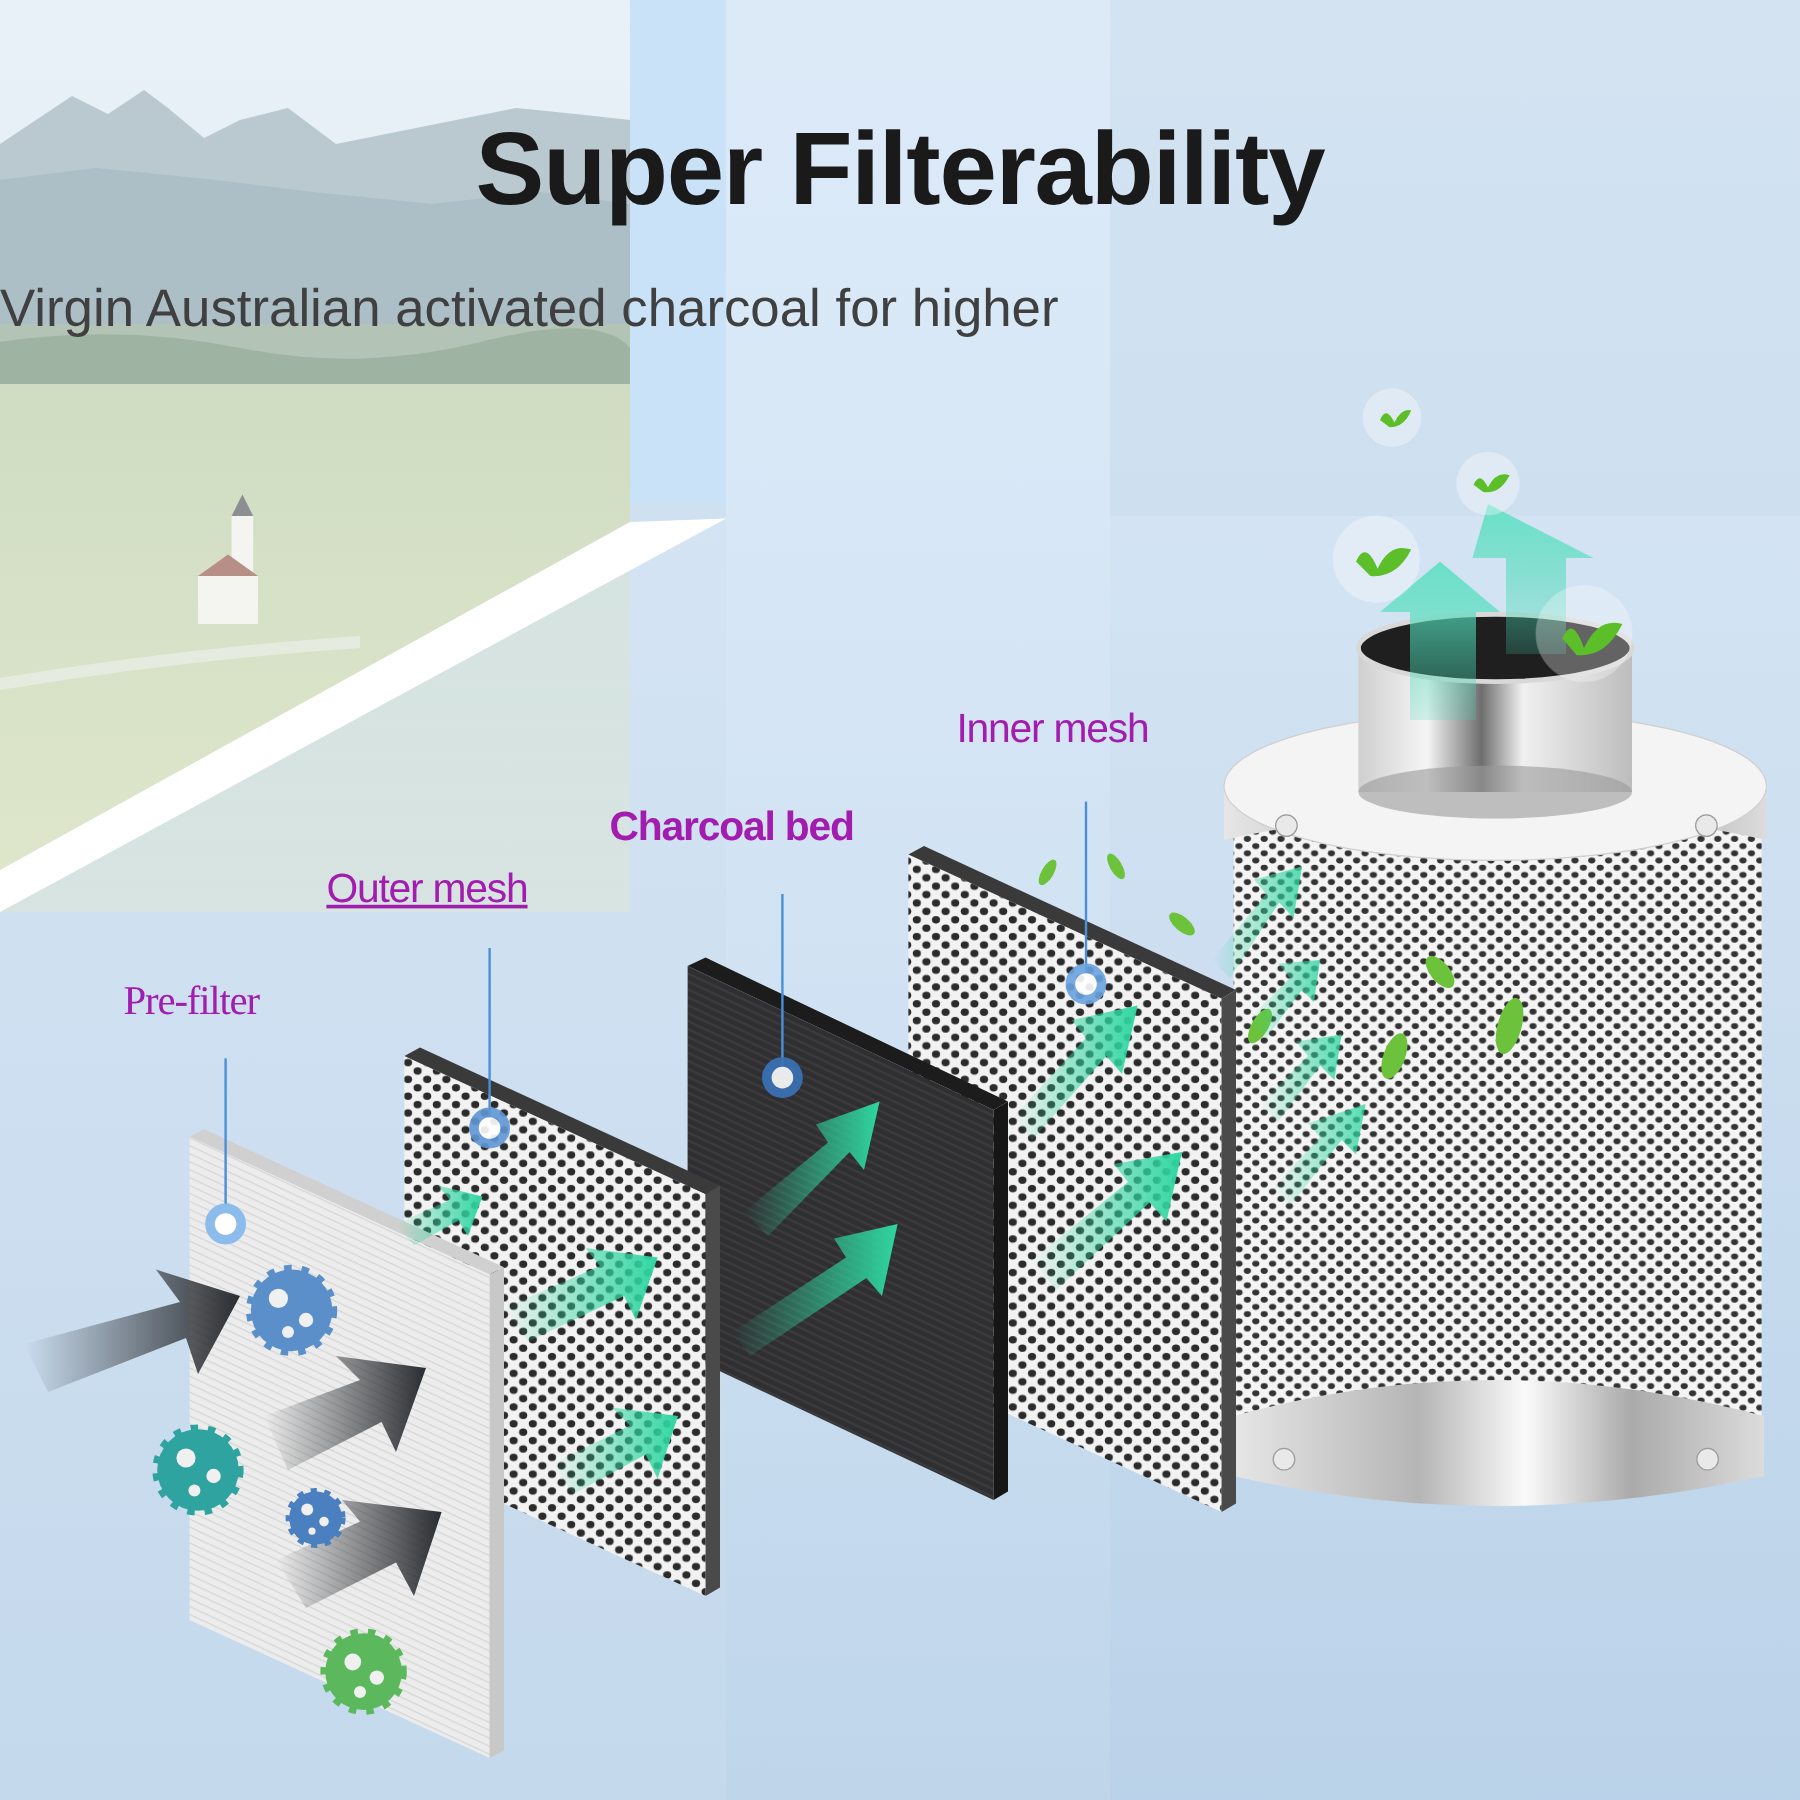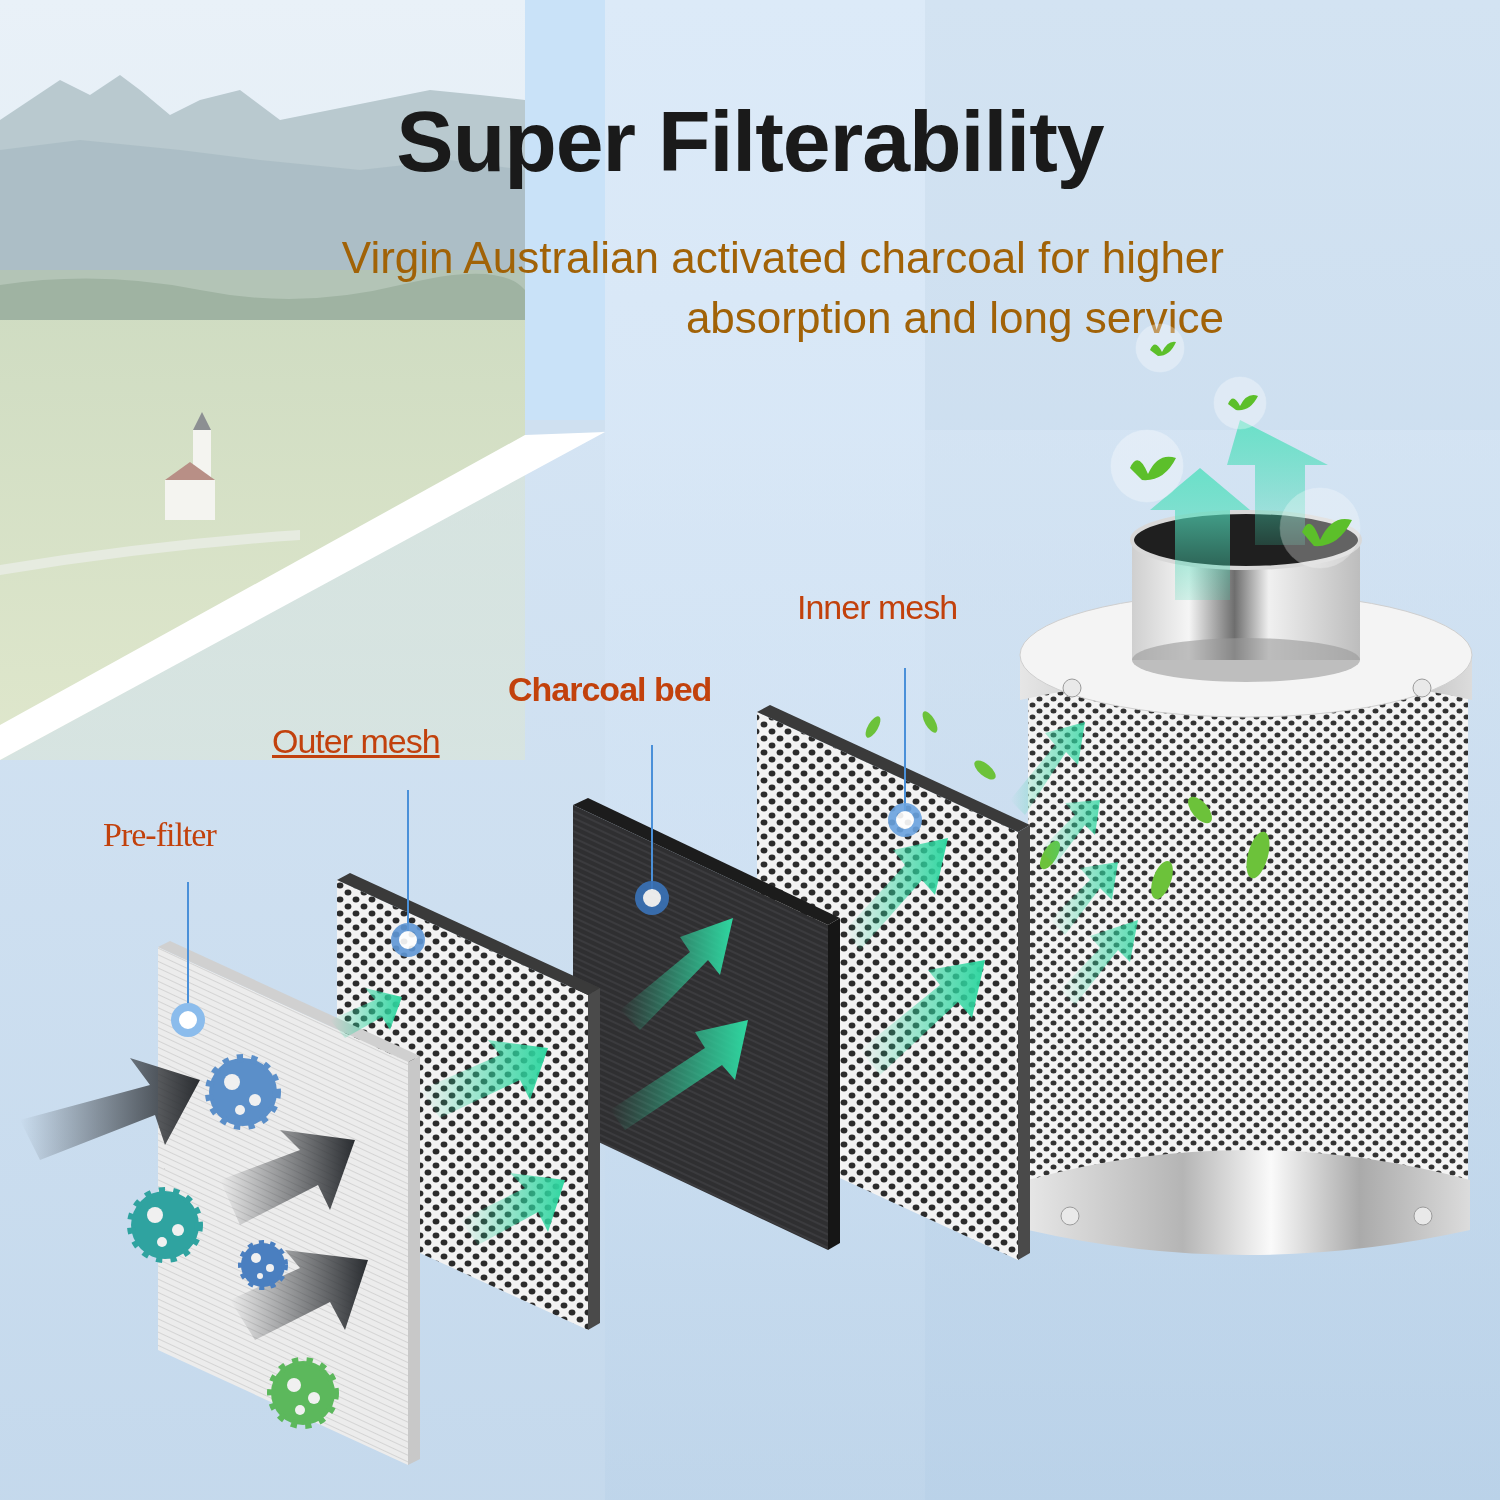--- a/index.html
+++ b/index.html
@@ -4,22 +4,22 @@
 <style>
   html,body{margin:0;padding:0;}
   body{width:1500px;height:1500px;overflow:hidden;position:relative;background:#cfe0f0;font-family:"Liberation Sans",sans-serif;}
   .abs{position:absolute;}
   .bg-right{left:925px;top:0;width:575px;height:1500px;background:linear-gradient(180deg,#d3e3f2 0%,#c9dcee 55%,#b8d1e8 100%);}
   .bg-mid{left:605px;top:0;width:320px;height:1500px;background:linear-gradient(180deg,#dceaf8 0%,#d3e4f5 60%,#c2d8ec 100%);}
   .bg-strip{left:525px;top:0;width:80px;height:420px;background:#c9e2f8;}
   .window{left:0;top:0;width:525px;height:760px;overflow:hidden;}
   .floor{left:0;top:0;width:1500px;height:1500px;}
   .title{left:0;top:92px;width:1500px;text-align:center;font-size:86px;font-weight:bold;color:#1a1a1a;letter-spacing:-1px;}
-  .subtitle{left:0;top:228px;width:1224px;text-align:right;font-size:44px;color:#a16207;line-height:60px;}
-  .label{font-size:34px;color:#c2410c;white-space:nowrap;letter-spacing:-1px;}
+  .subtitle{left:0;top:228px;width:1224px;text-align:left;font-size:44px;color:#404040;line-height:60px;}
+  .label{font-size:34px;color:#a21caf;white-space:nowrap;letter-spacing:-1px;}
 </style>
 </head>
 <body>
 
 <div class="abs bg-right"></div>
 <div class="abs bg-mid"></div>
 <div class="abs bg-strip"></div>
 
 <div class="abs window">
   <svg width="525" height="760" viewBox="0 0 525 760">
@@ -54,21 +54,20 @@
       <stop offset="1" stop-color="#bcd3e9"></stop>
     </linearGradient>
   </defs>
   <path d="M0 760 L605 430 L1500 430 L1500 1500 L0 1500 Z" fill="url(#floorg)" opacity="0.55"></path>
   <path d="M0 725 L525 435 L605 432 L0 760 Z" fill="#ffffff"></path>
 </svg>
 
 <div class="abs title">Super Filterability</div>
 <div class="abs subtitle">
   <div>Virgin Australian activated charcoal for higher</div>
-  <div>absorption and long service</div>
 </div>
 
 <svg class="abs" style="left:0;top:0" width="1500" height="1500" viewBox="0 0 1500 1500">
   <defs>
     <pattern id="holes" width="16" height="14" patternUnits="userSpaceOnUse">
       <rect width="16" height="14" fill="#f2f2f2"></rect>
       <ellipse cx="4" cy="3.5" rx="3.4" ry="3" fill="#2b2b2b"></ellipse>
       <ellipse cx="12" cy="10.5" rx="3.4" ry="3" fill="#2b2b2b"></ellipse>
     </pattern>
     <pattern id="holes2" width="14" height="12" patternUnits="userSpaceOnUse">

